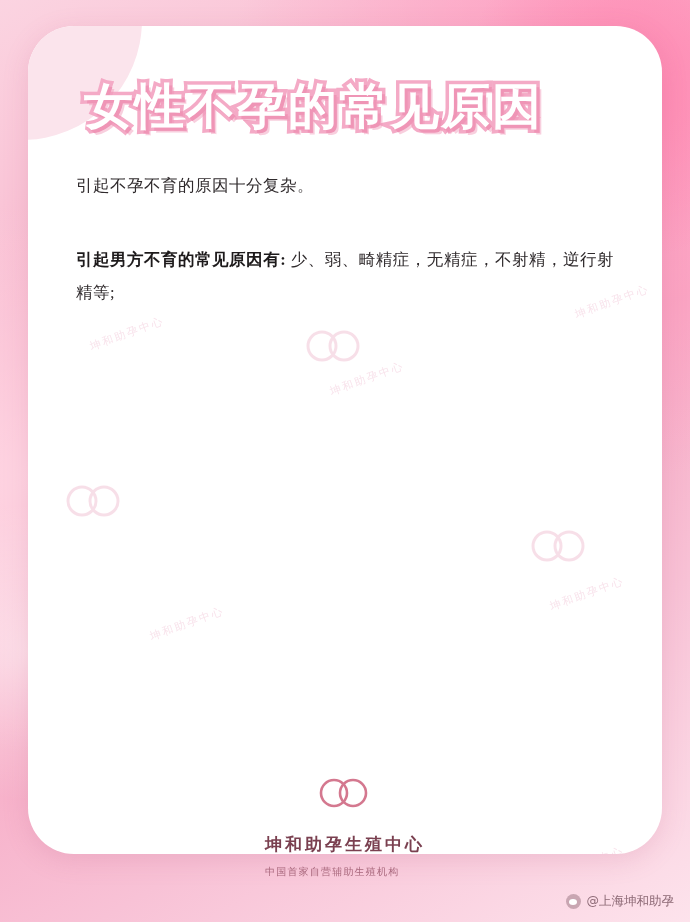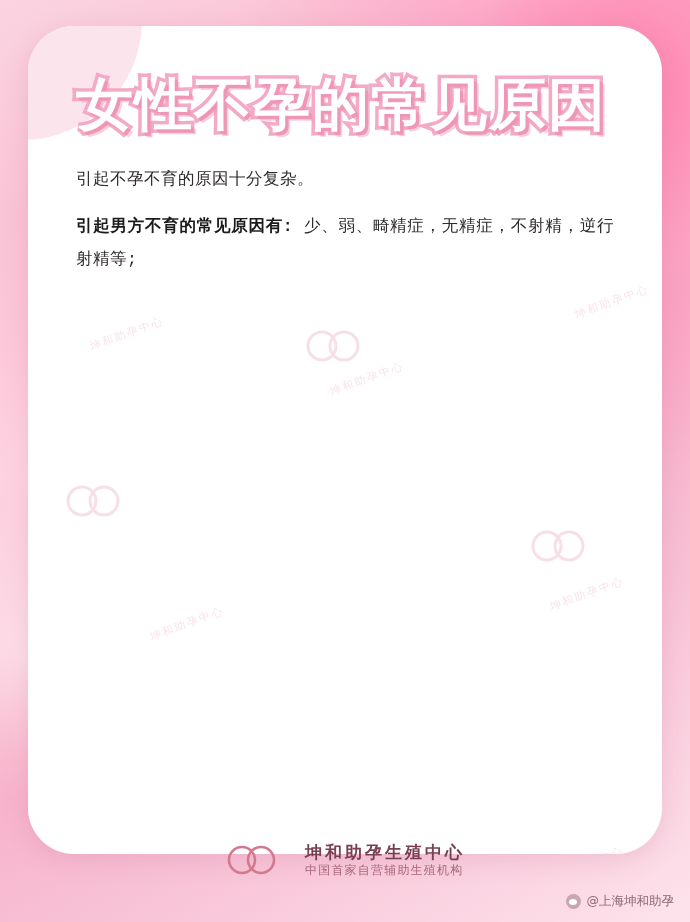--- a/index.html
+++ b/index.html
@@ -84,79 +84,80 @@
   
   .heading {
     position: relative;
     z-index: 5;
     padding: 42px 0 0 48px;
     width: 560px;
   }
   .heading-line {
     font-family: "DejaVu Sans", sans-serif;
     font-weight: bold;
-    font-size: 57px;
+    font-size: 49px;
     line-height: 1.28;
     letter-spacing: 2px;
     color: #ffffff;
     -webkit-text-stroke: 7px #f4aac6;
     paint-order: stroke fill;
     text-shadow:
        3px 3px 0 #ef95b6,
        5px 5px 0 rgba(239,149,182,0.45);
-    margin: 0;
+    margin: 8px;
   }
 
   
   .body {
     position: relative;
     z-index: 5;
     padding: 22px 48px 0 48px;
     color: #2f2a2c;
-    font-family: Liberation Mono, monospace;
+    font-family: Liberation Serif, serif;
     font-size: 16.5px;
     line-height: 2.0;
     letter-spacing: .5px;
   }
   .para {
     margin: 0 0 4px 0;
     text-align: justify;
   }
-  .para.spaced { margin-top: 14px; }
+  .para.spaced { margin-top: 41px; }
   .lead-in {
     font-weight: bold;
     color: #1d1a1b;
   }
 
   
   .footer {
     position: absolute;
     left: 0; right: 0;
     bottom: 44px;
     z-index: 6;
     display: flex;
     align-items: center;
     justify-content: center;
     gap: 24px;
+    flex-direction: column;
   }
   .footer-mark { display: block; }
   .footer-text { line-height: 1.25; }
   .footer-title {
     font-family: "DejaVu Sans", sans-serif;
     font-size: 17px;
     font-weight: bold;
     color: #7a4050;
     letter-spacing: 3px;
   }
   .footer-sub {
     font-family: "DejaVu Sans", sans-serif;
-    font-size: 12px;
+    font-size: 10px;
     color: #a8677c;
     letter-spacing: 1.2px;
-    margin-top: 0;
+    margin-top: 10px;
   }
 
   .weibo {
     position: absolute;
     right: 16px;
     bottom: 12px;
     z-index: 7;
     display: flex;
     align-items: center;
     gap: 6px;

